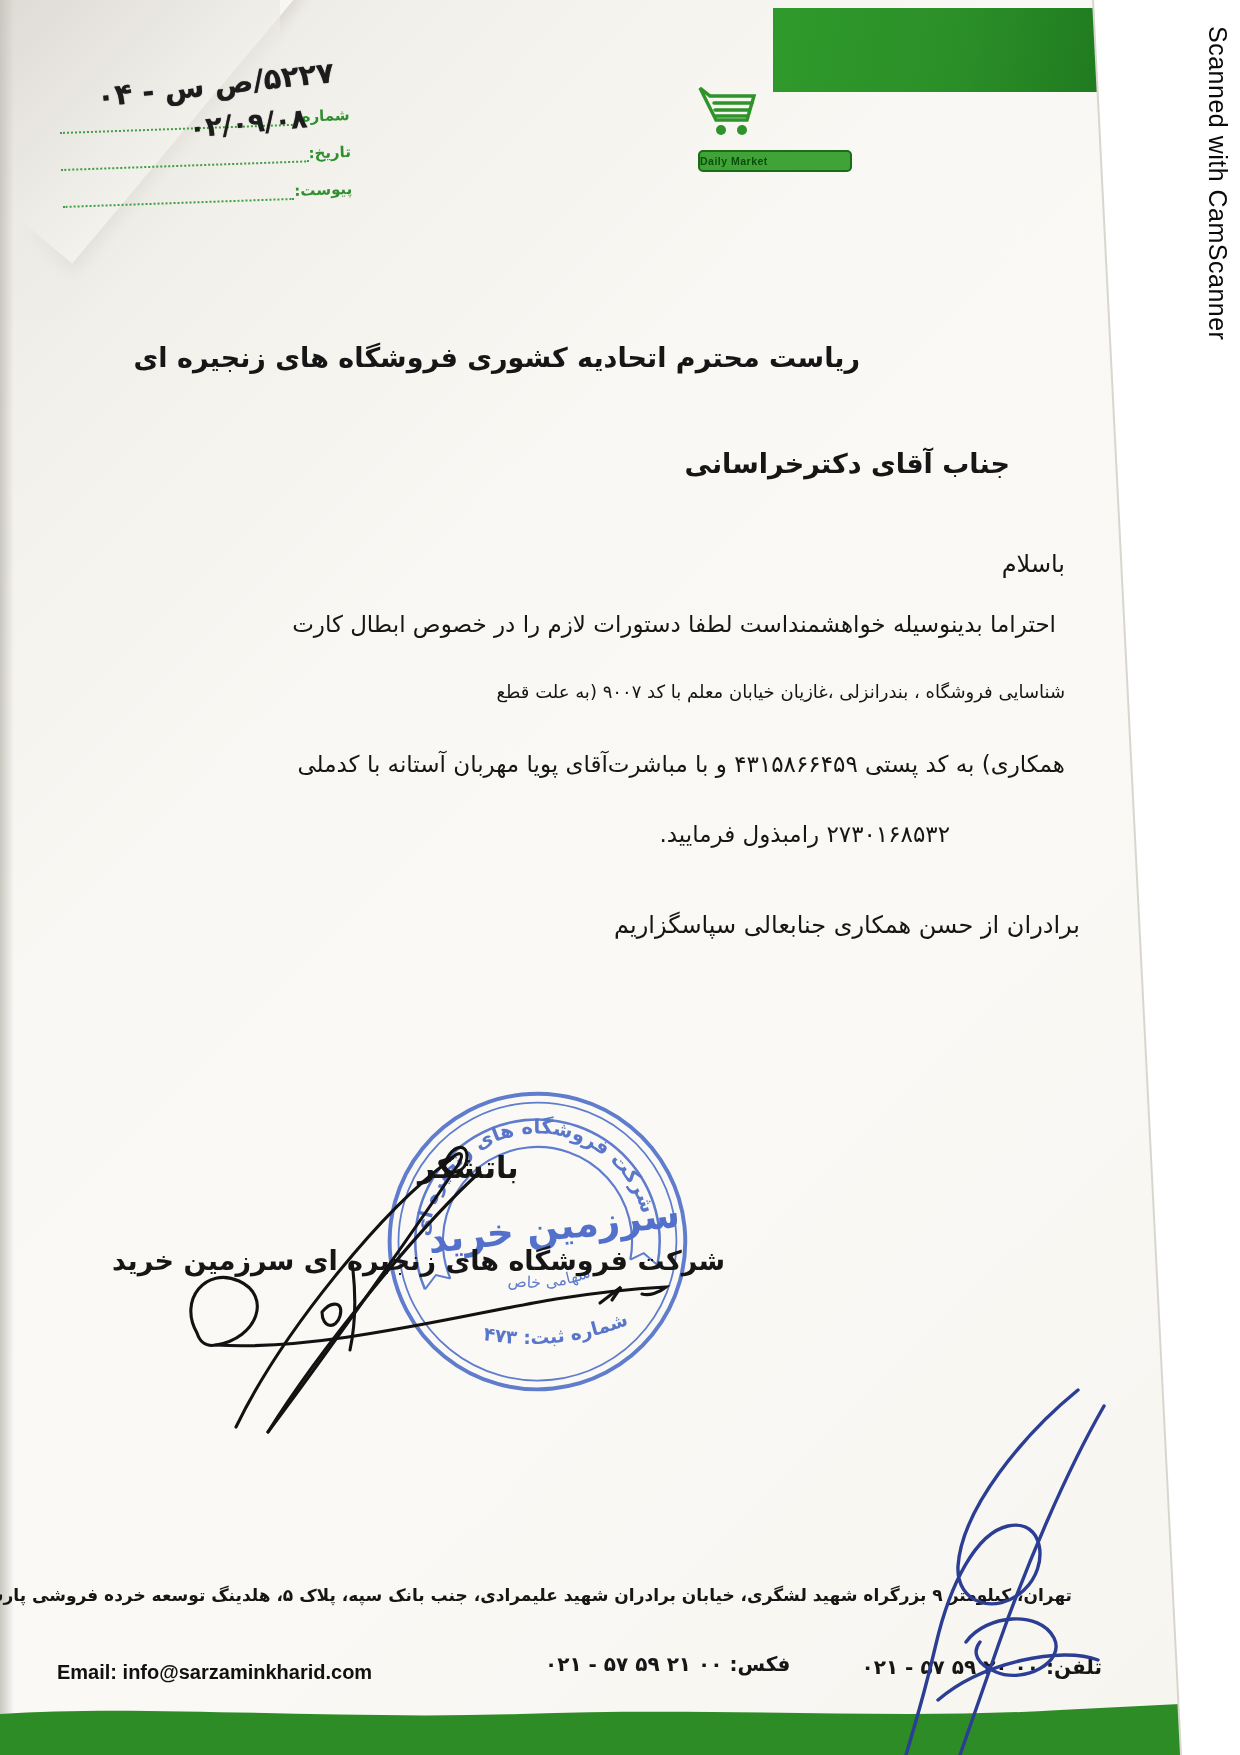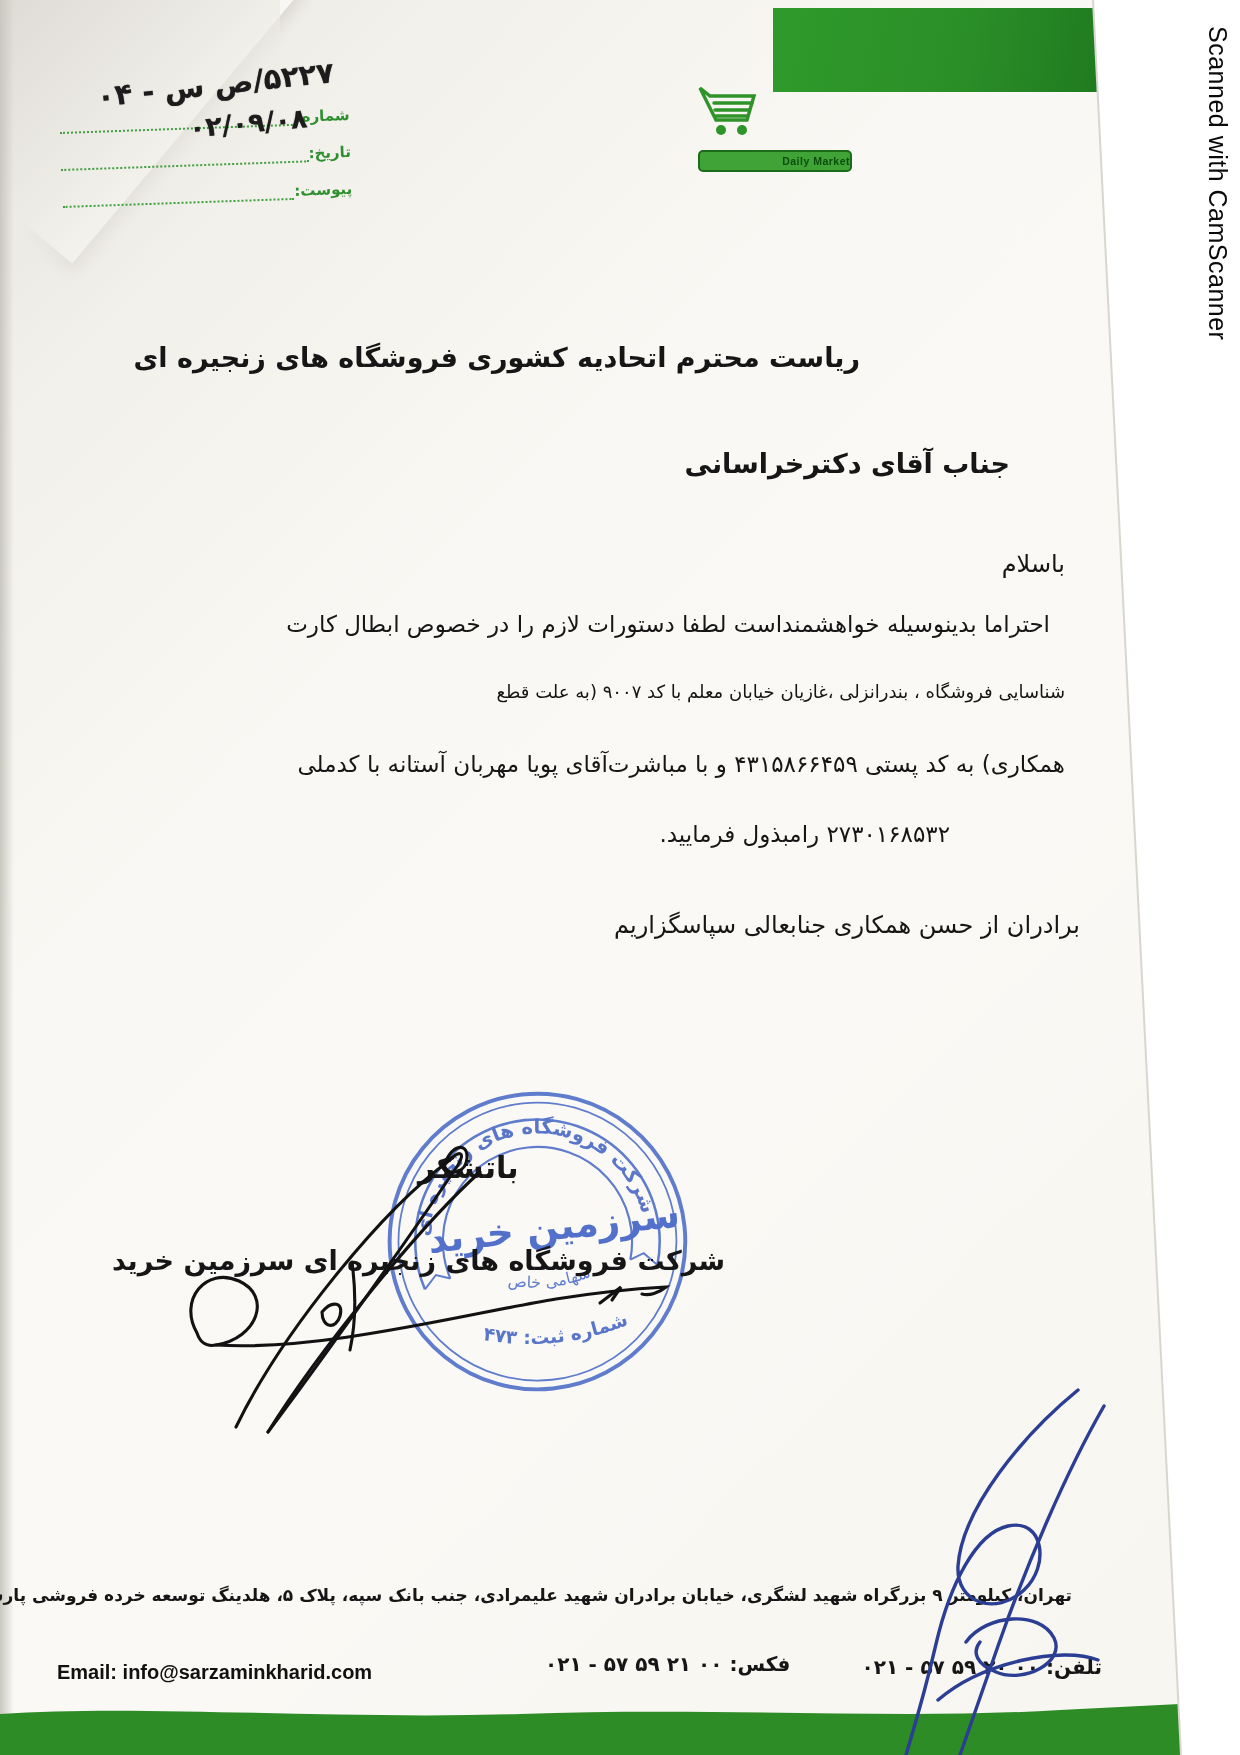--- a/index.html
+++ b/index.html
@@ -24,28 +24,28 @@
         text-shadow:0 0 1px rgba(20,20,20,.55);}
   .hand-number{right:14px;top:-24px;font-size:29px;transform:rotate(-4deg);}
   .hand-date{right:42px;top:-20px;font-size:27px;transform:rotate(-3deg);letter-spacing:3px;}
   
   .logo-rect{left:773px;top:8px;width:332px;height:84px;z-index:2;
      background:linear-gradient(100deg,#2f9a2b 0%,#2b8f28 55%,#1f7a1f 100%);}
   .logo-fa{right:138px;top:86px;font-size:52px;font-weight:bold;color:#e2453c;z-index:2;
      text-shadow:0 1px 0 rgba(190,40,35,.4);}
   .logo-cart{left:694px;top:84px;z-index:3;}
   .logo-pill{left:698px;top:150px;width:150px;height:18px;background:#3fa337;border:2px solid #1c6b19;
-     border-radius:5px;z-index:3;display:flex;align-items:center;justify-content:flex-end;}
+     border-radius:5px;z-index:3;display:flex;align-items:center;justify-content:flex-start;}
   .logo-pill span{font-size:10.5px;font-weight:bold;color:#0b4d0b;letter-spacing:.5px;
      font-family:"Liberation Sans",sans-serif;}
   
   .h1{right:380px;top:342px;font-size:27px;font-weight:bold;z-index:2;}
   .h2{right:230px;top:448px;font-size:27px;font-weight:bold;z-index:2;}
   .salut{right:175px;top:550px;font-size:24px;z-index:2;}
-  .b1{right:190px;top:611px;font-size:23px;z-index:2;}
+  .b1{right:184px;top:611px;font-size:23px;z-index:2;}
   .b2{right:175px;top:681px;font-size:18px;z-index:2;}
   .b3{right:175px;top:751px;font-size:23px;z-index:2;}
   .b4{right:290px;top:821px;font-size:23px;z-index:2;text-align:center;}
   .closing{right:160px;top:911px;font-size:24px;z-index:2;}
   .thanks{left:418px;top:1150px;font-size:30px;font-weight:bold;z-index:4;}
   .company-line{left:112px;top:1245px;font-size:27px;font-weight:bold;z-index:4;}
   
   .address{right:168px;top:1585px;font-size:17px;font-weight:bold;z-index:2;}
   .email{left:57px;top:1650px;font-size:20px;font-weight:bold;z-index:2;}
   .fax{left:545px;top:1652px;font-size:20px;font-weight:bold;z-index:2;text-align:center;}

